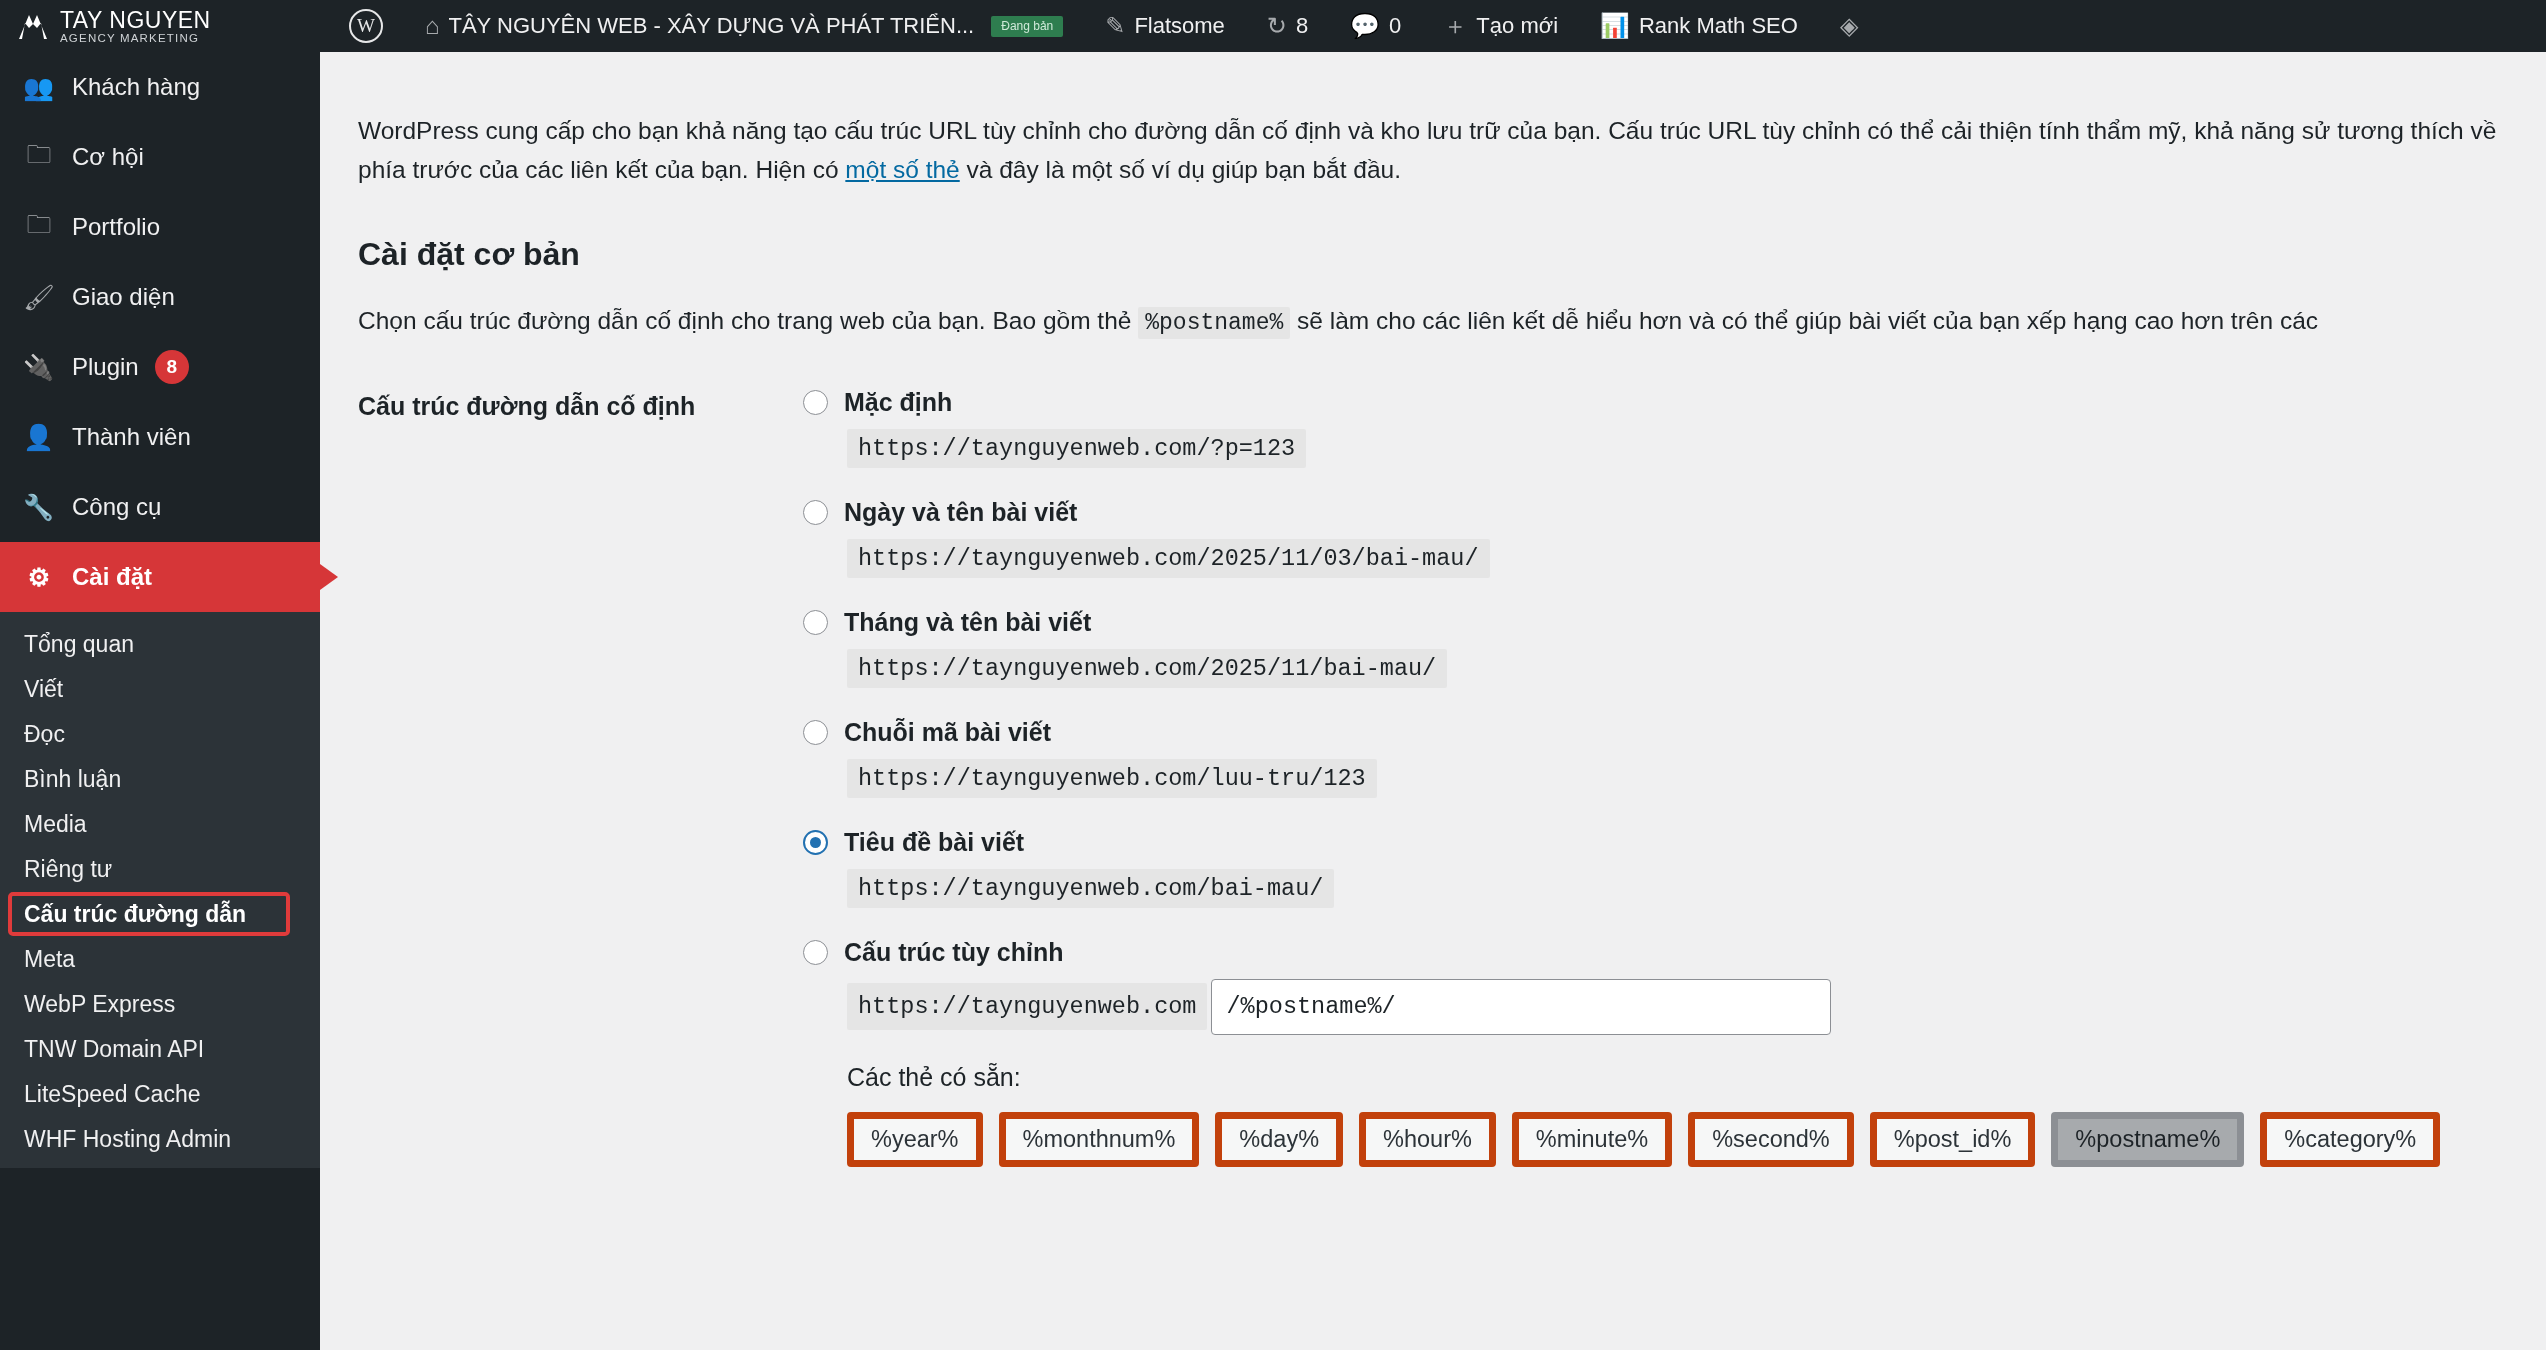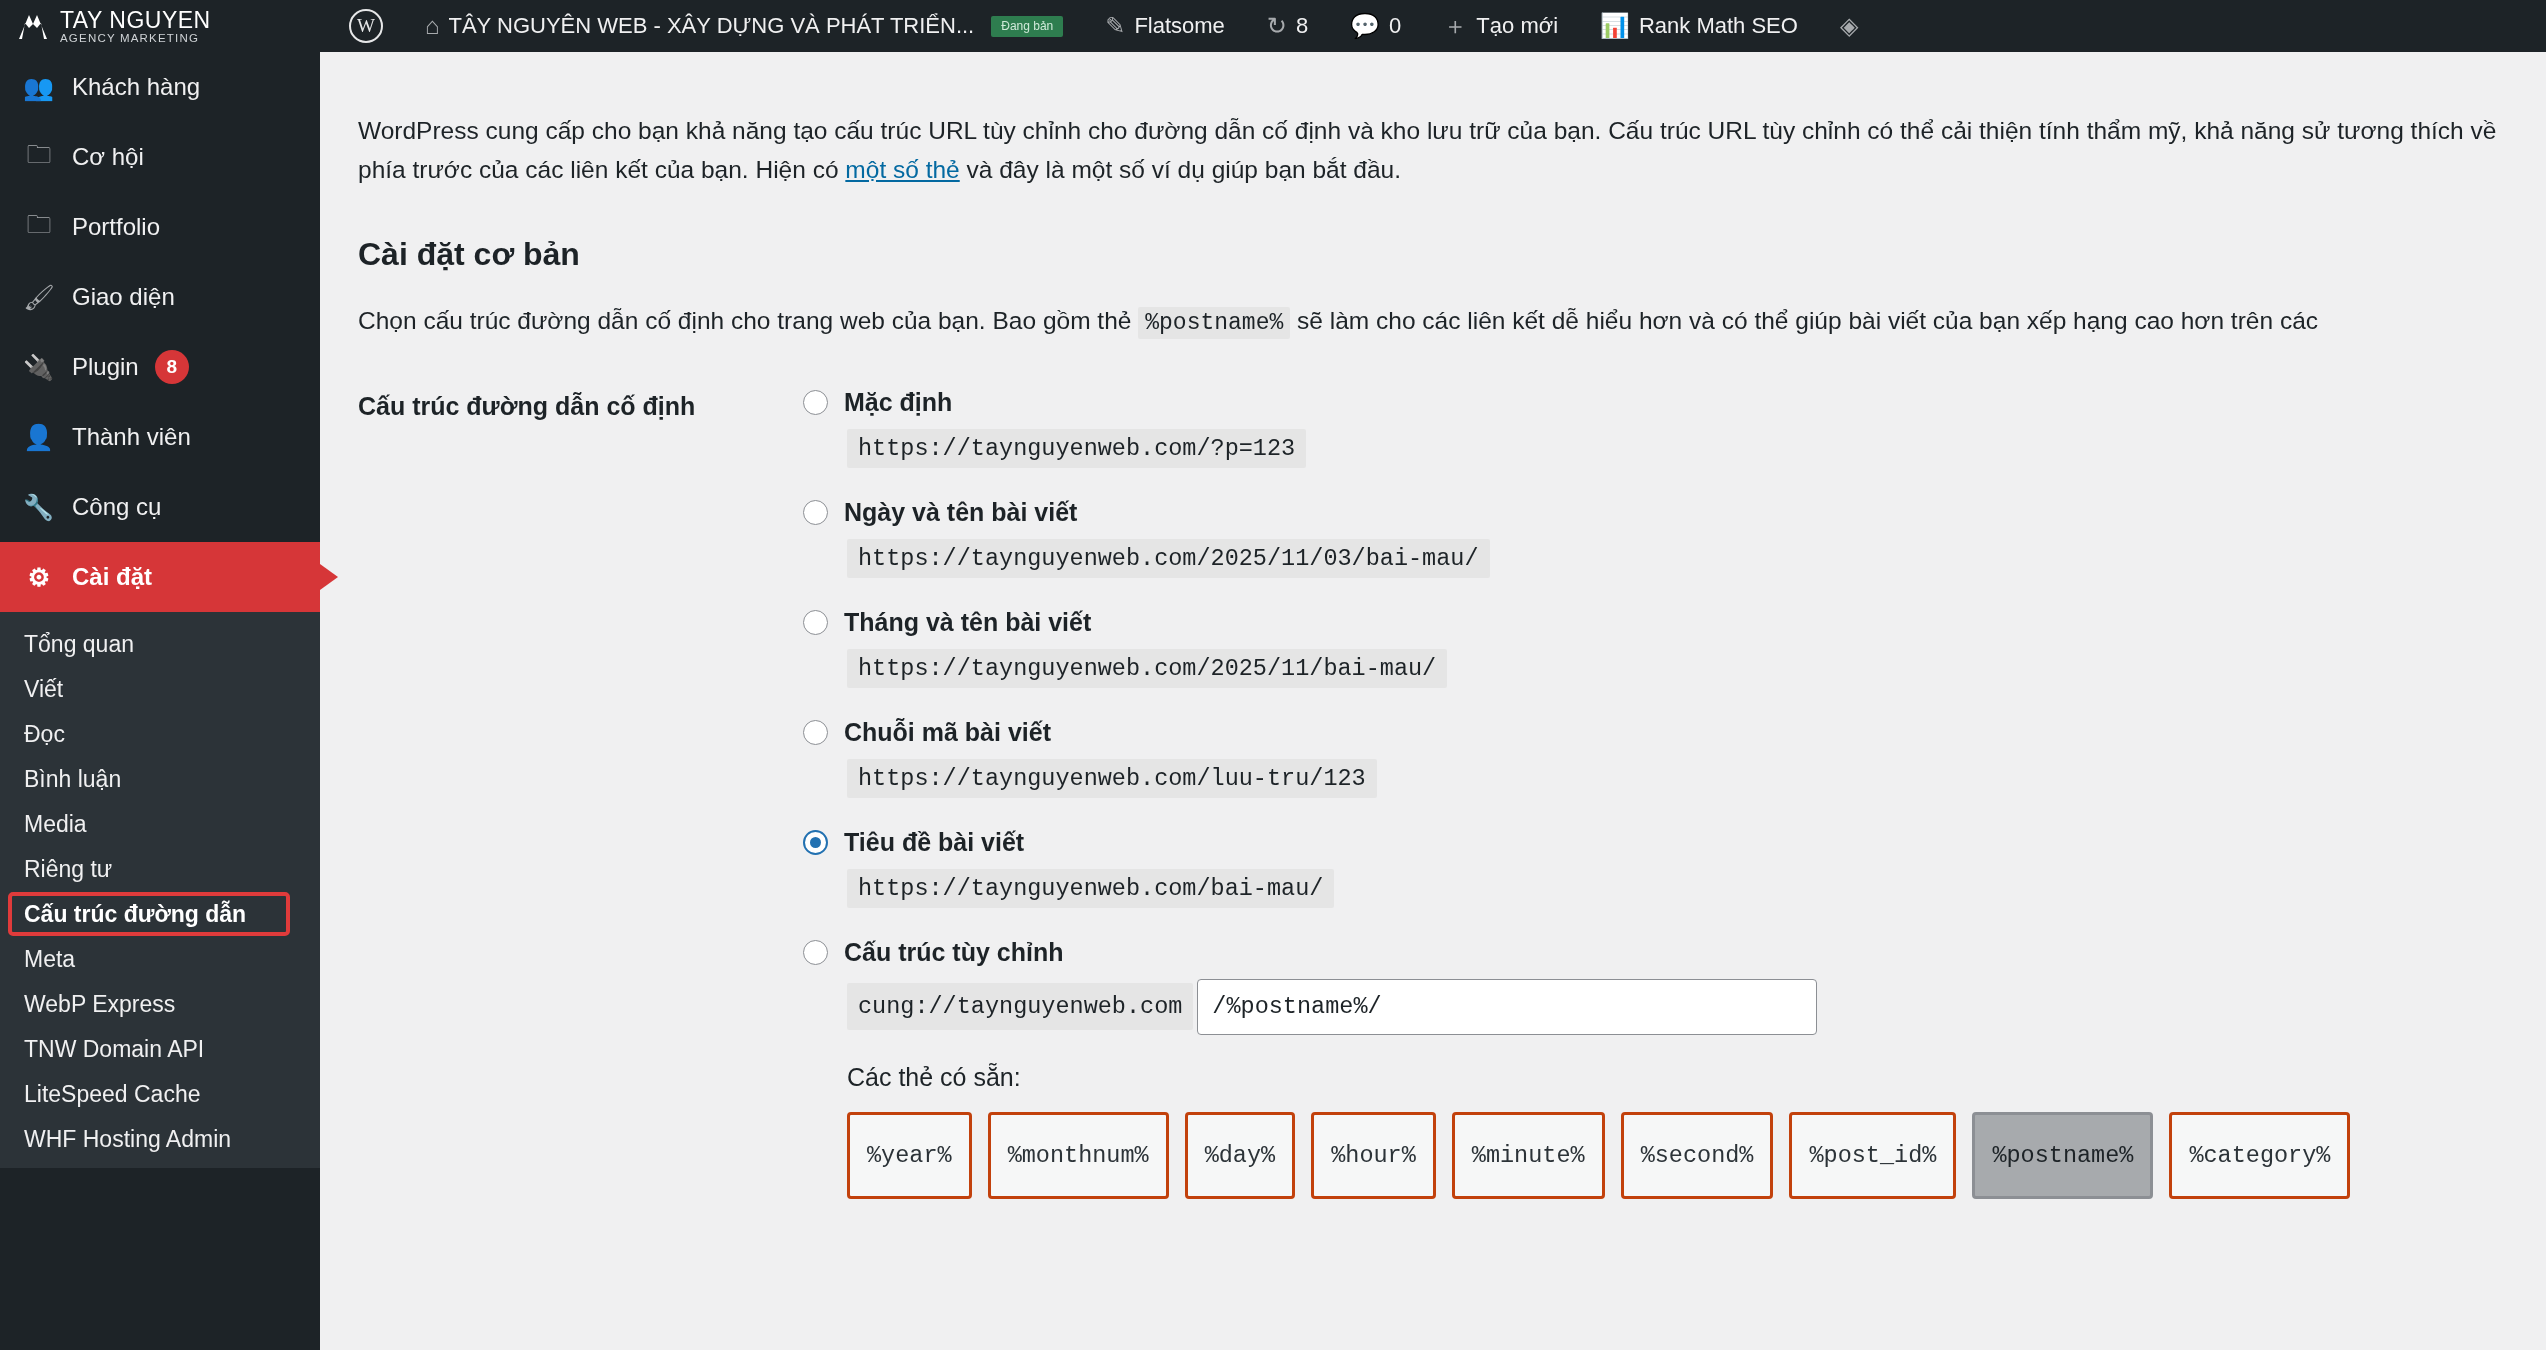--- a/index.html
+++ b/index.html
@@ -203,27 +203,27 @@
   .tags-label {
     margin: 28px 0 0 44px;
     font-size: 25px;
   }
   .tags {
     margin: 20px 0 0 44px;
     display: flex; flex-wrap: wrap; gap: 16px;
     max-width: 1800px;
   }
   .tag {
-    border: 3px solid #c2410c;
+    border: 7px solid #c2410c;
     background: #f6f7f7;
     color: #2c3338;
     border-radius: 4px;
-    font-family: Liberation Mono, monospace;
+    font-family: Liberation Sans, sans-serif;
     font-size: 23.5px;
-    padding: 27px 17px;
+    padding: 7px 17px;
   }
   .tag.selected {
     background: #a7aaad; color: #1d2327; border-color: #8c8f94;
   }
 </style>
 </head>
 <body>
 
 <div id="app">
 
@@ -423,21 +423,21 @@
           </div>
           <div class="opt-url">https://taynguyenweb.com/bai-mau/</div>
         </div>
 
         <div class="option">
           <div class="opt-head">
             <span class="radio"></span>
             <span class="opt-label">Cấu trúc tùy chỉnh</span>
           </div>
           <div class="custom-row">
-            <span class="custom-prefix">cung://taynguyenweb.com</span>
+            <span class="custom-prefix">https://taynguyenweb.com</span>
             <input class="custom-input" type="text" value="/%postname%/" style="">
           </div>
 
           <div class="tags-label">Các thẻ có sẵn:</div>
 
           <div class="tags">
             <button class="tag">%year%</button>
             <button class="tag">%monthnum%</button>
             <button class="tag">%day%</button>
             <button class="tag">%hour%</button>

